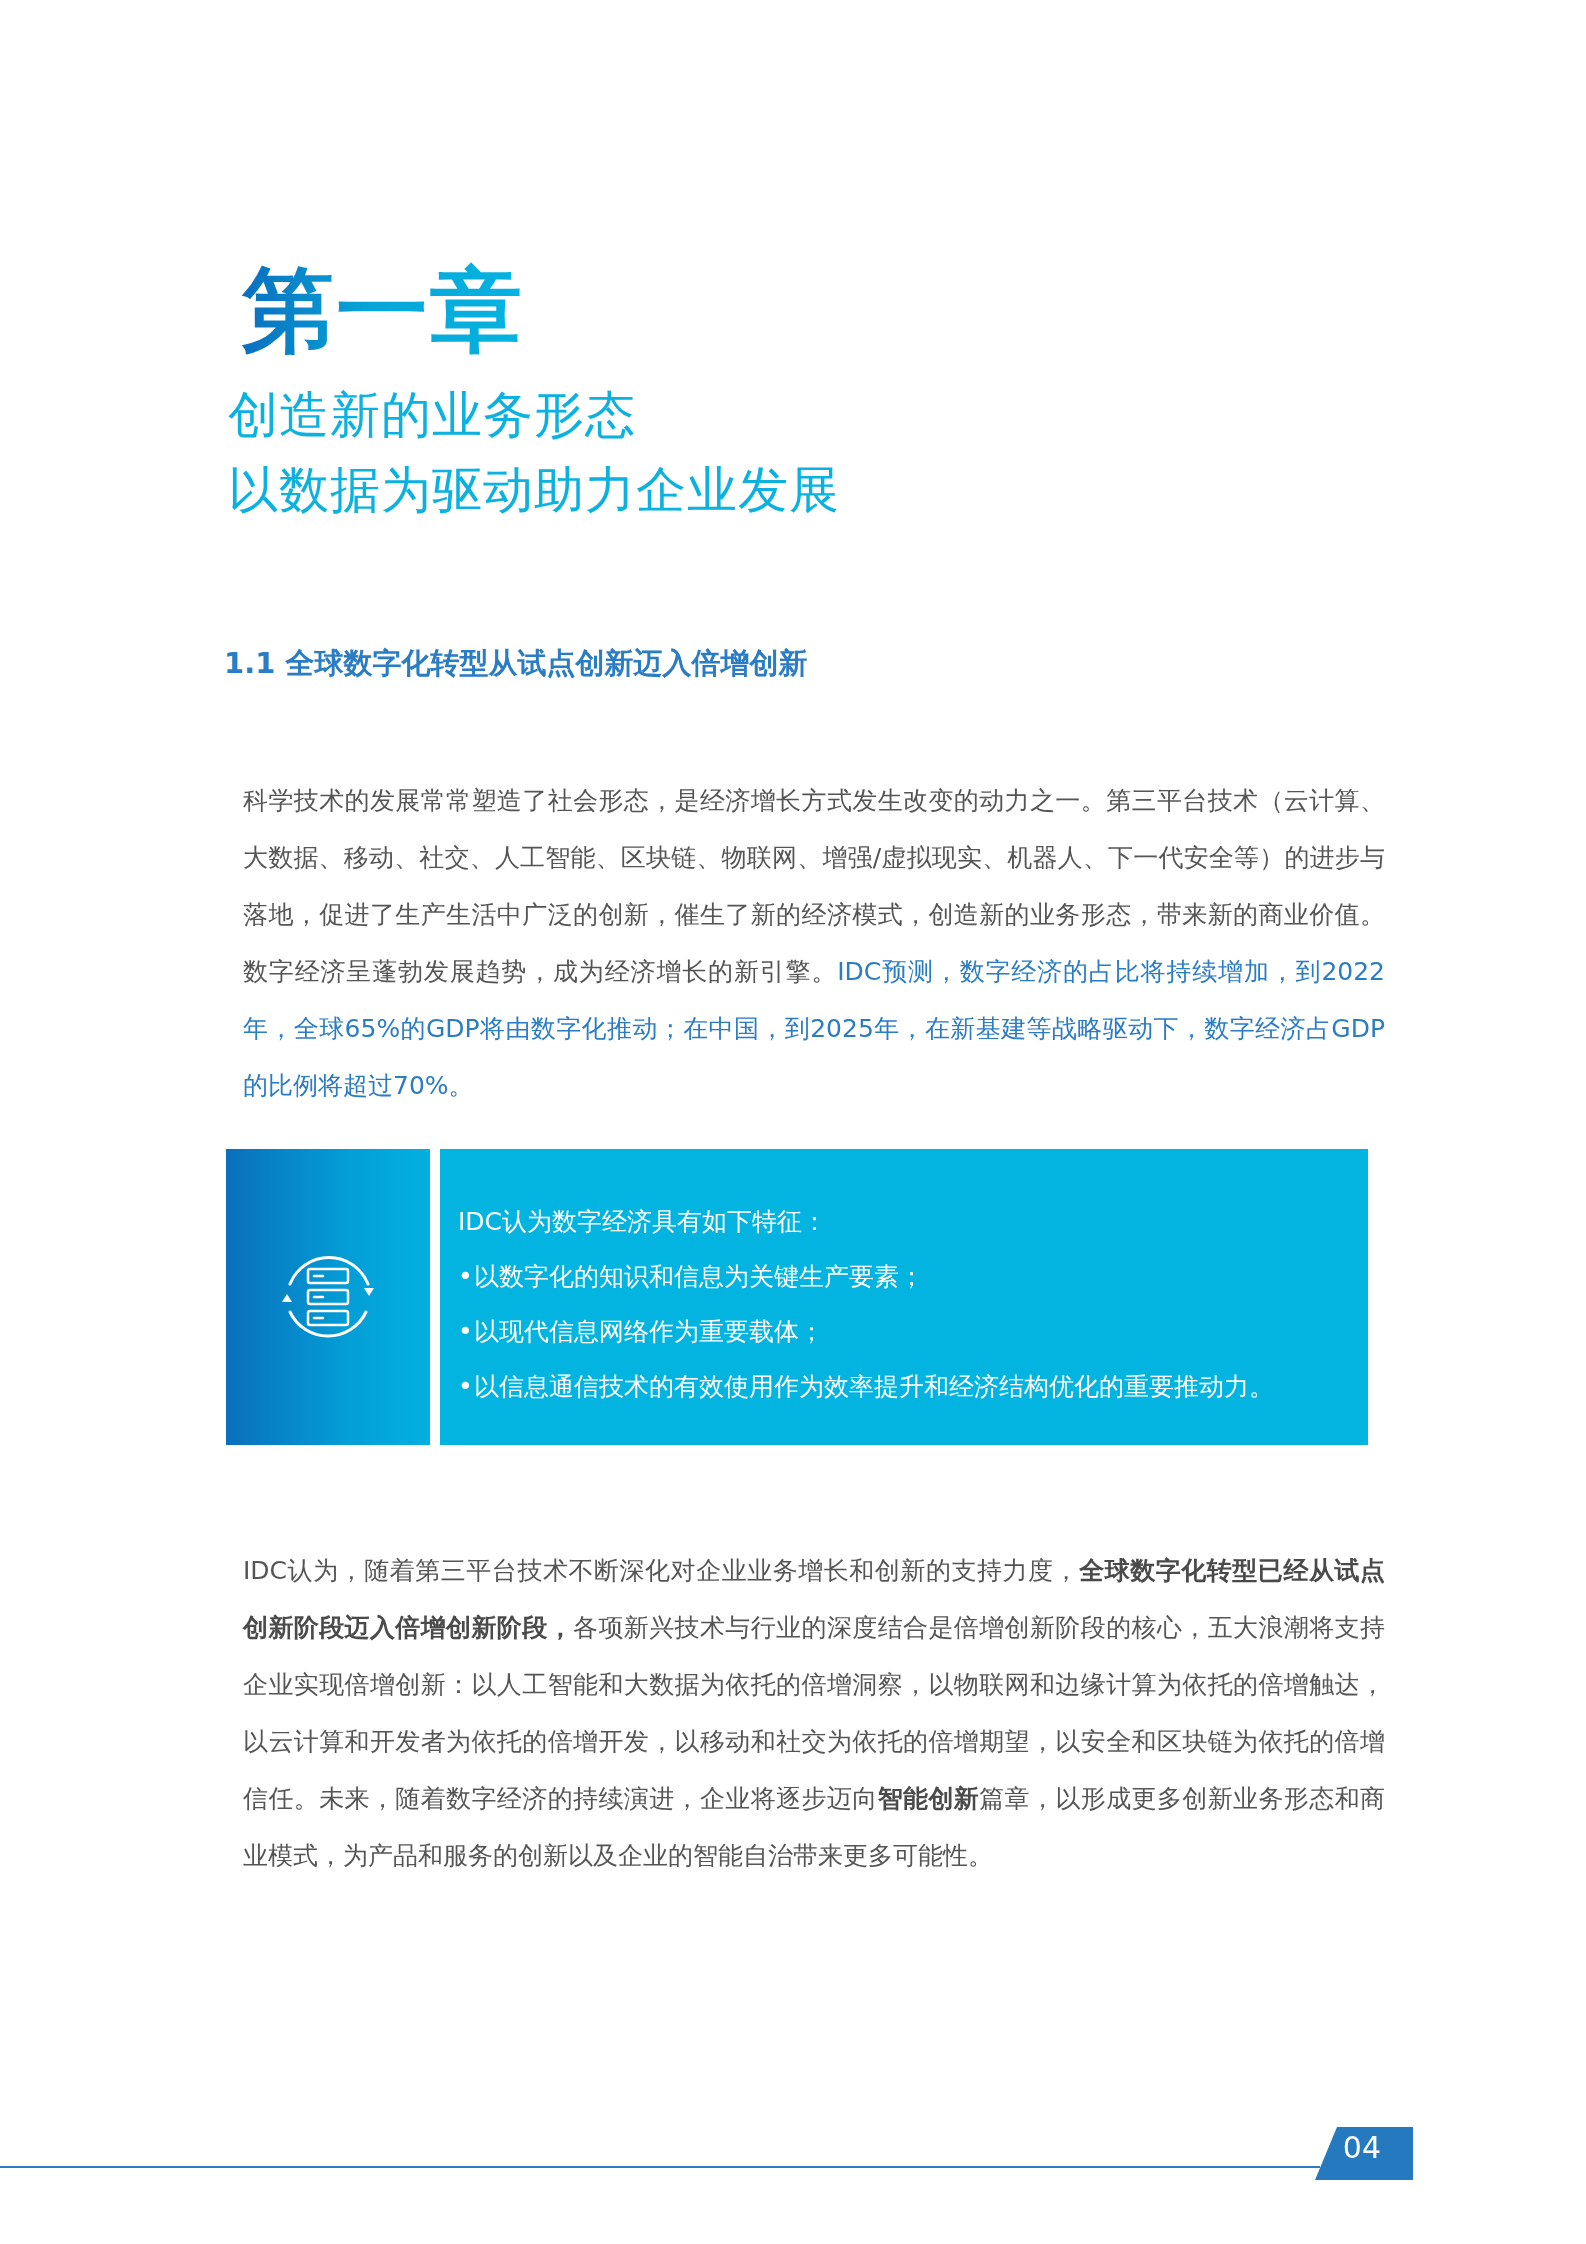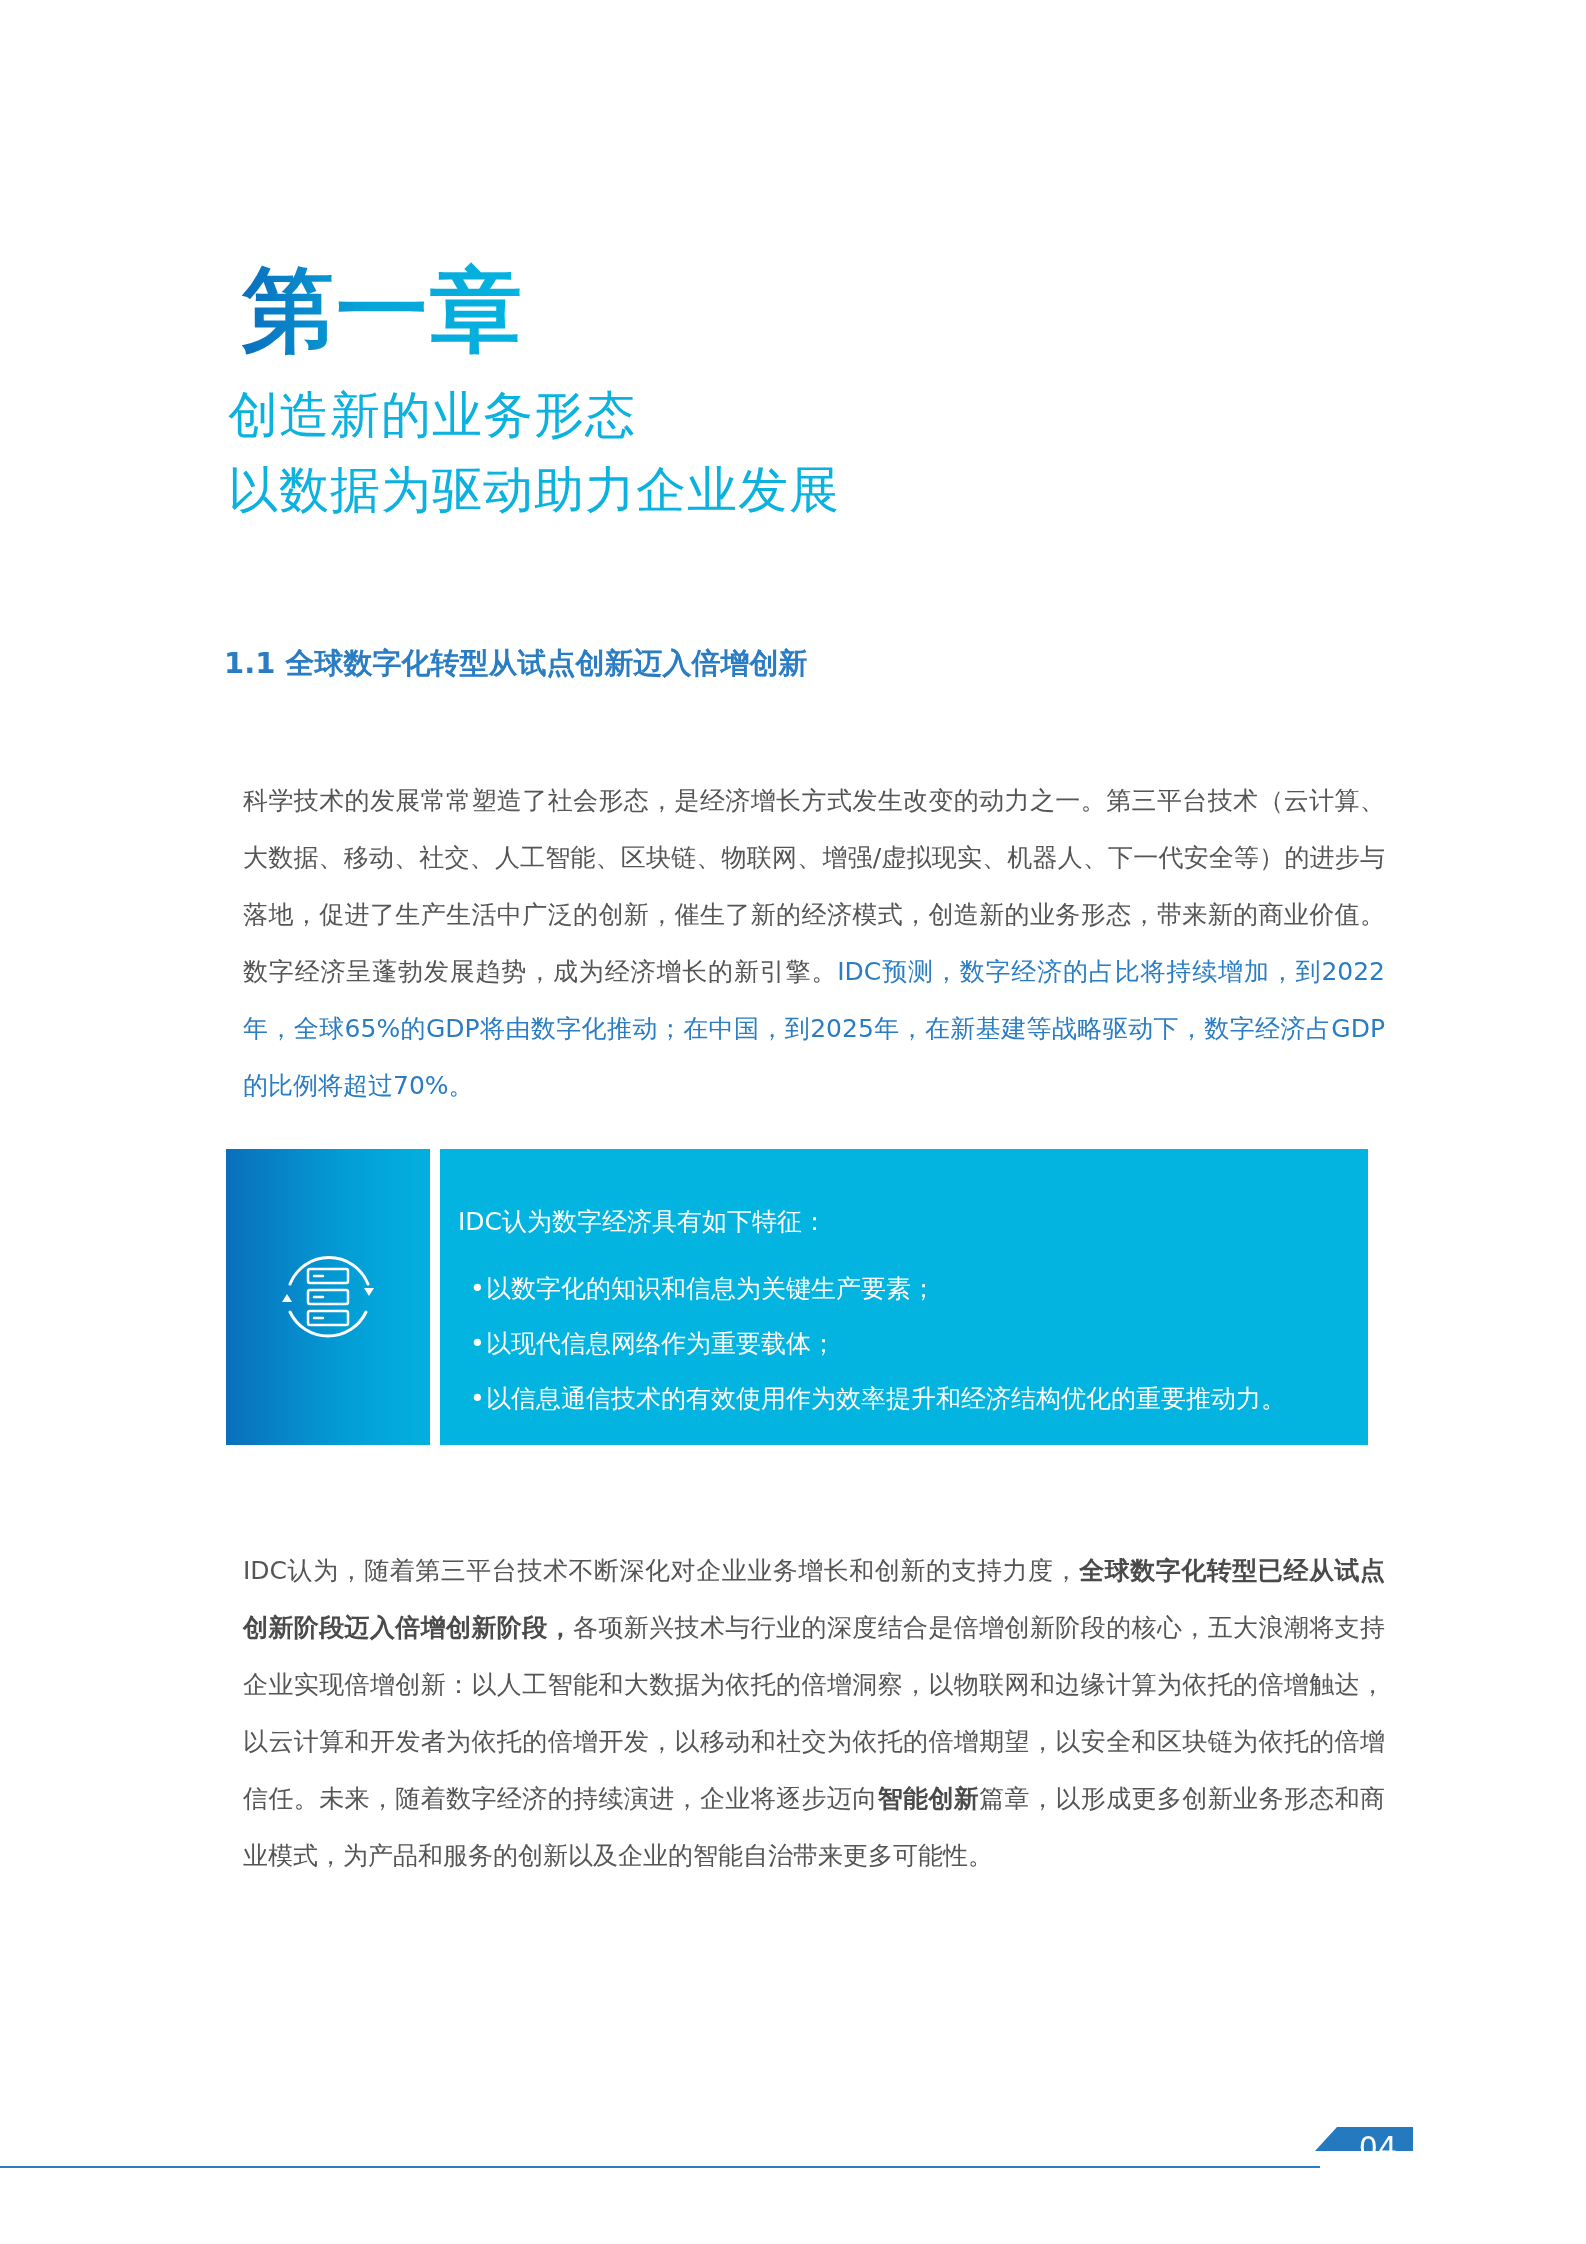--- a/index.html
+++ b/index.html
@@ -93,48 +93,48 @@
     height: 296px;
     background: #04b4e0;
     box-sizing: border-box;
     padding: 45px 0 0 18px;
     color: #ffffff;
     font-size: 25px;
     line-height: 55px;
   }
   .callout-text-panel ul {
     list-style: none;
-    margin: 12px;
+    margin: 0;
     padding: 0;
   }
   .callout-text-panel li { white-space: nowrap; }
   .callout-text-panel .bullet { display: inline-block; width: 16px; }
 
   .footer-line {
     position: absolute;
     left: 0;
     top: 2166px;
     width: 1320px;
     height: 2px;
     background: #2a7cc3;
   }
   .page-tab {
     position: absolute;
     left: 1315px;
     top: 2127px;
     width: 98px;
-    height: 24px;
+    height: 53px;
     background: #2479bf;
     clip-path: polygon(22px 0, 100% 0, 100% 100%, 0 100%);
     color: #ffffff;
     font-size: 30px;
     line-height: 41px;
     text-align: right;
     box-sizing: border-box;
-    padding-right: 16px;
+    padding-right: 32px;
   }
 </style>
 </head>
 <body>
 
 <h1 class="chapter-title">第一章</h1>
 
 <h2 class="chapter-subtitle">
   <span>创造新的业务形态</span>
   <span>以数据为驱动助力企业发展</span>

